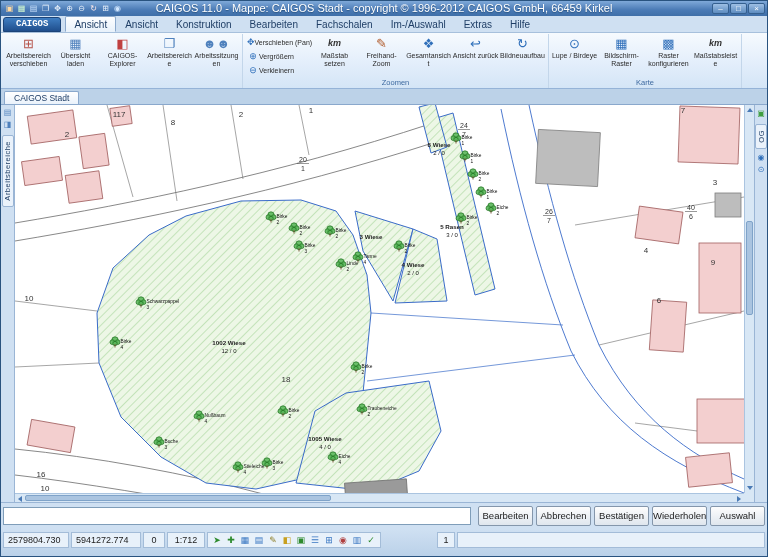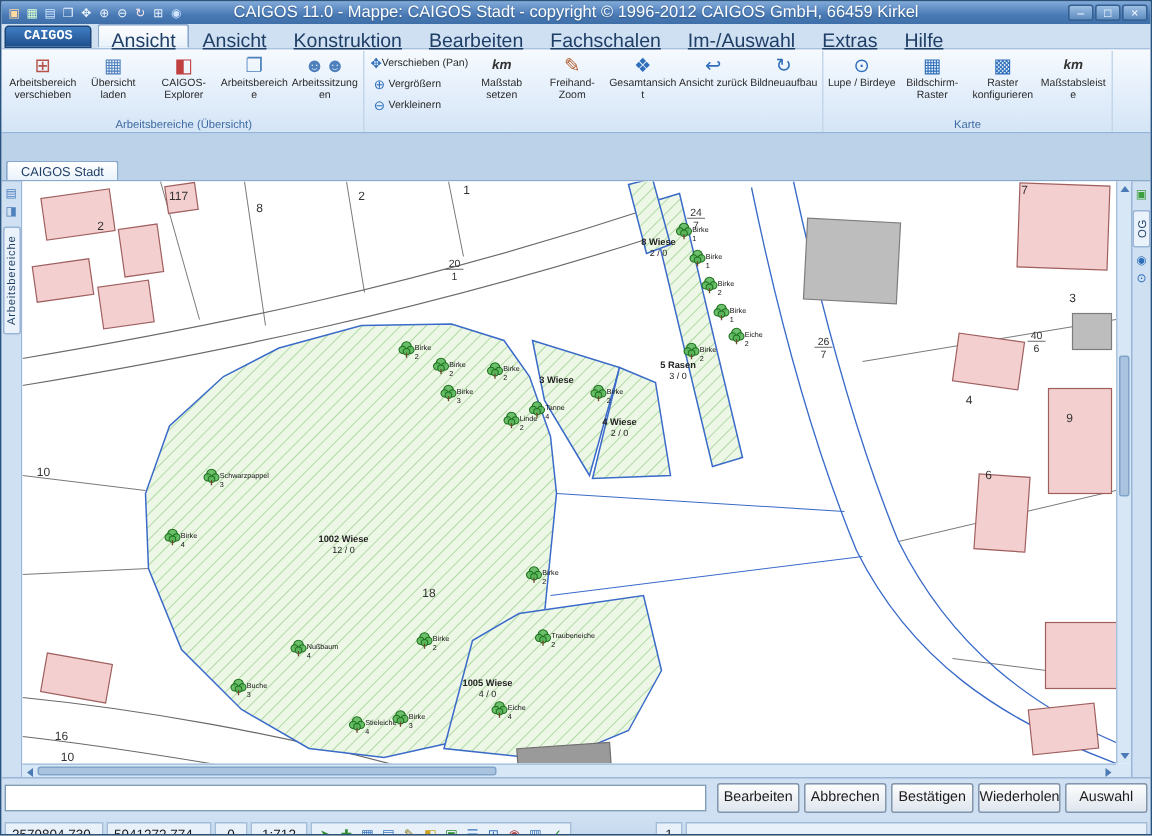--- a/index.html
+++ b/index.html
@@ -34,23 +34,22 @@
   .tabrow {
     height:17px; background:#cfe0f2; display:flex; align-items:flex-end;
     border-bottom:1px solid #a7c0dc; padding-left:2px;
   }
   .app-btn {
     background:linear-gradient(#3f7ec2,#1f4e8c); color:#fff; font-size:9px; font-weight:bold;
     padding:1px 12px 2px; border-radius:3px 3px 0 0; margin-right:4px; border:1px solid #1c4478;font-family:Liberation Mono, monospace;
   }
   .ribbon-tabs { display:flex; height:16px; }
   .ribbon-tab {
-    font-size:13px; color:#1f3e66; padding:2px 8px 1px; border-radius:2px 2px 0 0;
+    font-size:10px; color:#1f3e66; padding:2px 8px 1px; border-radius:2px 2px 0 0;
     border:1px solid transparent;
-    text-decoration:underline;
   }
   .ribbon-tab.active {
     background:linear-gradient(#fdfeff,#e9f2fb); border:1px solid #8aa8cc; border-bottom-color:#e9f2fb;
   }
 
   
   .ribbon {
     height:56px; display:flex; align-items:stretch; padding:1px 2px 0;
     background:linear-gradient(#f6fafe,#e3eefb 55%,#d4e5f6);
     border-bottom:1px solid #95b3d7;
@@ -66,21 +65,21 @@
   .btn-large .btn-label {
     font-size:7px; line-height:8px; text-align:center; color:#2b2b2b; width:46px;
     white-space:normal; word-wrap:break-word;
   }
   .small-col { display:flex; flex-direction:column; width:66px; padding-top:1px; }
   .btn-small { display:flex; align-items:center; height:14px; border-radius:2px; padding-left:2px; }
   .btn-small .btn-icon { font-size:9px; width:12px; text-align:center; }
   .btn-small .btn-label { font-size:7px; color:#2b2b2b; white-space:nowrap; }
 
   
-  .doctab-row { height:32px; background:#bcd2e8; display:flex; align-items:flex-end; padding-left:3px; border-bottom:1px solid #8aa8cc; }
+  .doctab-row { height:16px; background:#bcd2e8; display:flex; align-items:flex-end; padding-left:3px; border-bottom:1px solid #8aa8cc; }
   .doctab {
     background:linear-gradient(#ffffff,#eaf2fb); border:1px solid #8aa8cc; border-bottom:none;
     font-size:8.5px; color:#1f3e66; padding:0 9px; line-height:12px; border-radius:2px 2px 0 0;
   }
 
   
   .content { display:flex; height:397px; }
   .left-rail {
     width:14px; background:#cfe0f2; border-right:1px solid #9ab5d5;
     display:flex; flex-direction:column; align-items:center;
@@ -197,21 +196,20 @@
           </div>
           <div class="btn-large">
             <span class="btn-icon" style="color: rgb(79, 129, 189);">❐</span>
             <span class="btn-label">Arbeitsbereiche</span>
           </div>
           <div class="btn-large">
             <span class="btn-icon" style="color: rgb(79, 129, 189);">☻☻</span>
             <span class="btn-label">Arbeitssitzungen</span>
           </div>
         </div>
-        <div class="group-label">Arbeitsbereiche (Übersicht)</div>
       </div>
       <div class="ribbon-group">
         <div class="group-body">
           <div class="small-col">
             <div class="btn-small">
               <span class="btn-icon" style="color: rgb(47, 111, 186);">✥</span>
               <span class="btn-label">Verschieben (Pan)</span>
             </div>
             <div class="btn-small">
               <span class="btn-icon" style="color: rgb(47, 111, 186);">⊕</span>
@@ -236,20 +234,21 @@
           </div>
           <div class="btn-large">
             <span class="btn-icon" style="color: rgb(47, 111, 186);">↩</span>
             <span class="btn-label">Ansicht zurück</span>
           </div>
           <div class="btn-large">
             <span class="btn-icon" style="color: rgb(47, 111, 186);">↻</span>
             <span class="btn-label">Bildneuaufbau</span>
           </div>
         </div>
+        <div class="group-label">Zoomen</div>
       </div>
       <div class="ribbon-group">
         <div class="group-body">
           <div class="btn-large">
             <span class="btn-icon" style="color: rgb(47, 111, 186);">⊙</span>
             <span class="btn-label">Lupe / Birdeye</span>
           </div>
           <div class="btn-large">
             <span class="btn-icon" style="color: rgb(47, 111, 186);">▦</span>
             <span class="btn-label">Bildschirm-Raster</span>

